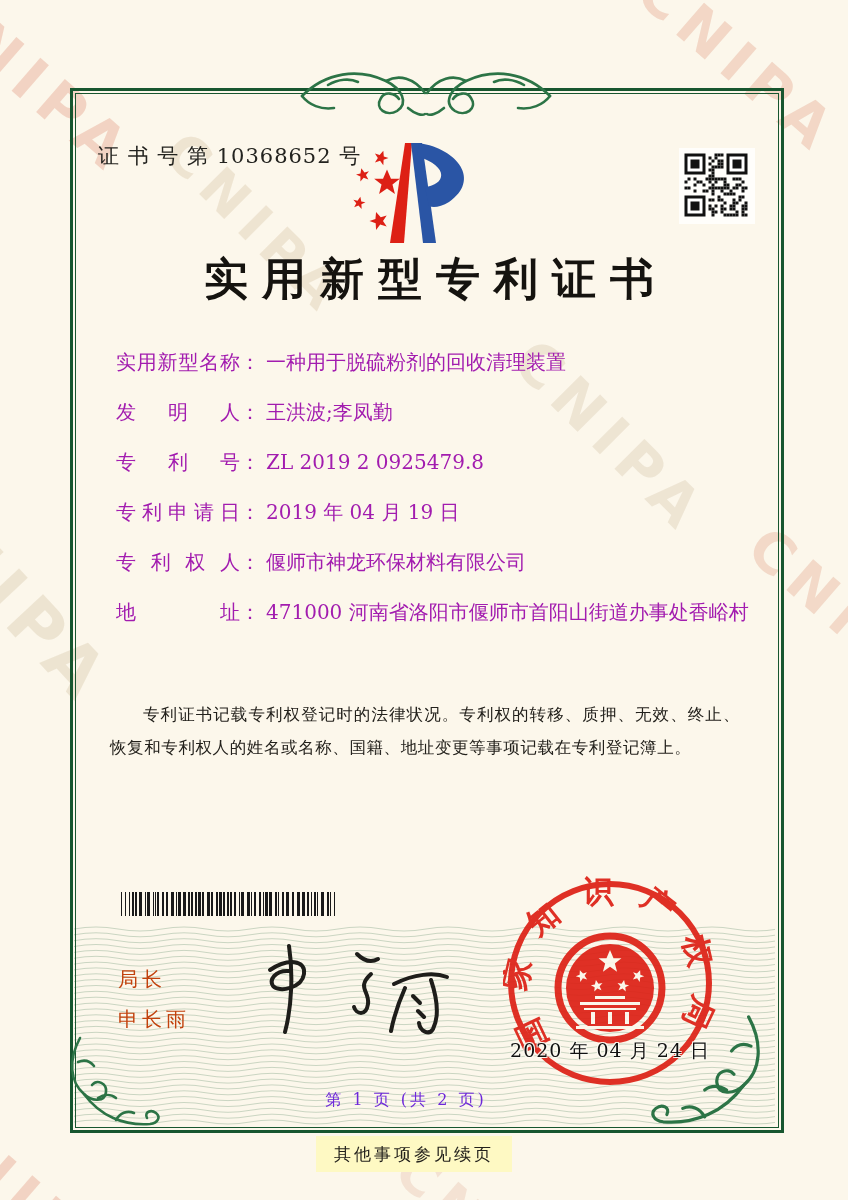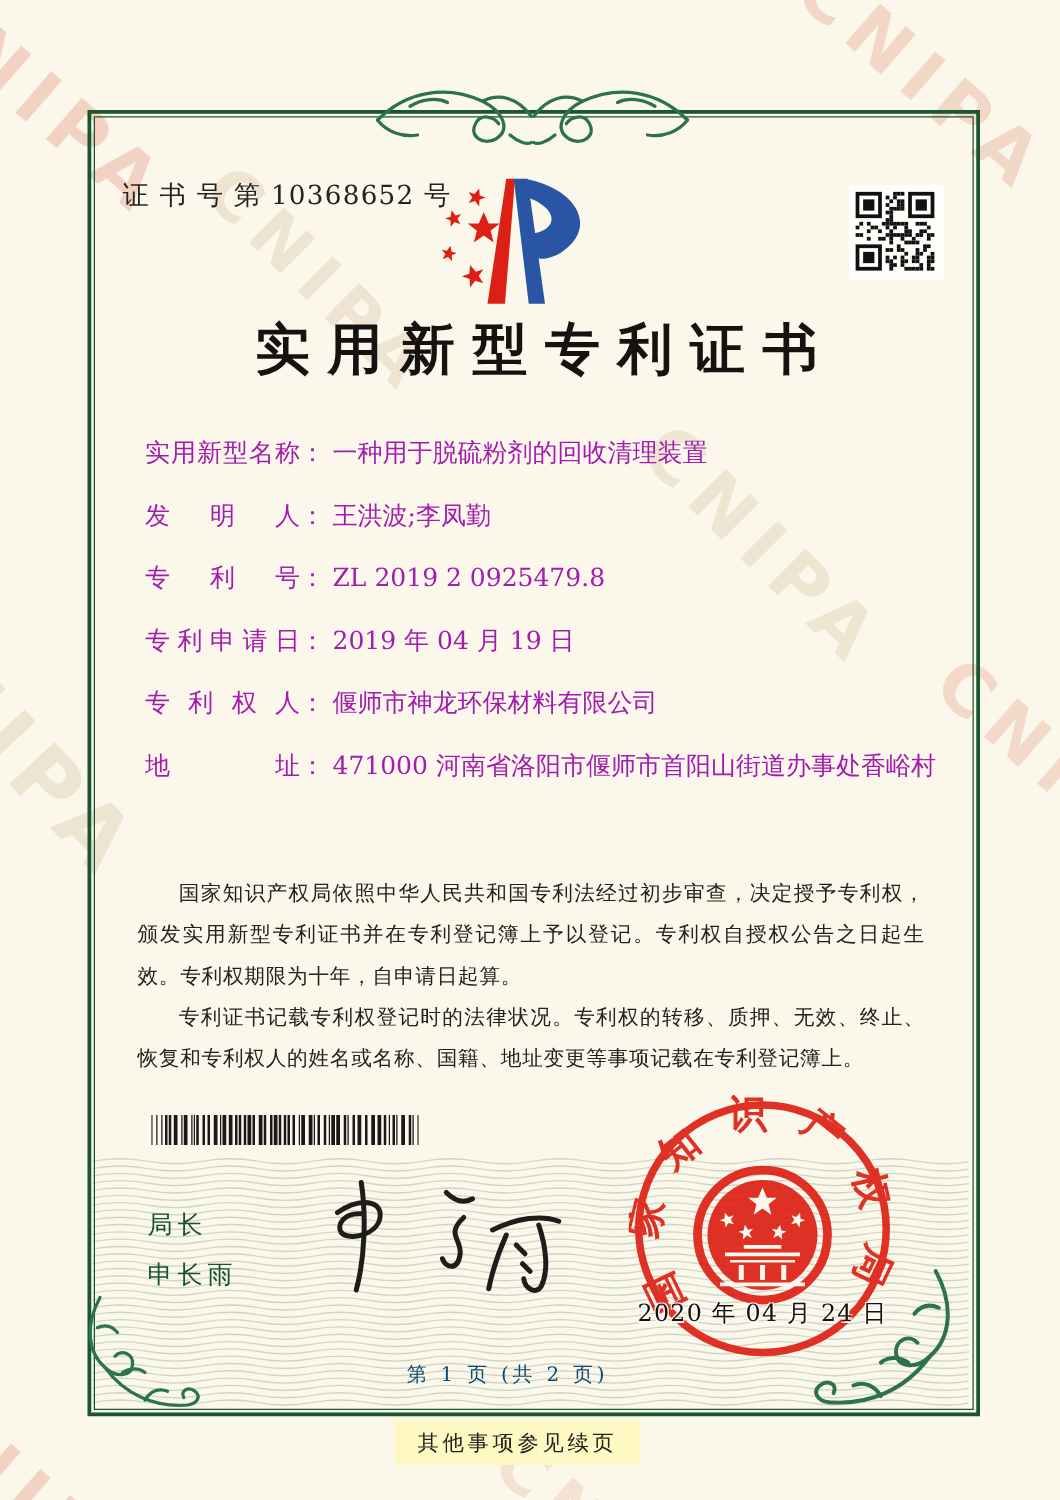--- a/index.html
+++ b/index.html
@@ -51,30 +51,30 @@
   .flabel2{letter-spacing:3px;}
 
   
   .notice{position:absolute;left:110px;top:698px;width:630px;z-index:5;
           font-size:16.5px;line-height:33px;letter-spacing:.6px;color:#23211c;text-align:justify;}
   .notice p{margin:0;text-indent:2em;}
 
   
   .barcode{position:absolute;left:121px;top:892px;z-index:5;}
   .director{position:absolute;left:118px;top:966px;z-index:6;
-            font-family:"DejaVu Sans",sans-serif;font-size:20px;color:#14532d;letter-spacing:4px;}
+            font-family:"DejaVu Sans",sans-serif;font-size:20px;color:#c2410c;letter-spacing:4px;}
   .director div{margin-bottom:13px;}
   .signature{position:absolute;left:248px;top:930px;z-index:6;}
   .seal{position:absolute;left:503px;top:876px;width:214px;height:214px;z-index:6;}
   .seal-date{position:absolute;left:503px;top:1038px;width:214px;text-align:center;z-index:7;
              font-size:19px;color:#111;letter-spacing:1px;
              text-shadow:-1px -1px 0 rgba(252,250,242,.9),1px 1px 0 rgba(252,250,242,.9),
                          -1px 1px 0 rgba(252,250,242,.9),1px -1px 0 rgba(252,250,242,.9);}
   .page-num{position:absolute;left:0;top:1090px;width:812px;text-align:center;z-index:5;
-            font-size:16px;letter-spacing:3px;color:#0c4a6e;}
+            font-size:16px;letter-spacing:3px;color:#6d28d9;}
   .note-box{position:absolute;left:316px;top:1136px;width:196px;height:36px;z-index:5;
             background:#fef9c3;display:flex;align-items:center;justify-content:center;
             font-size:17px;letter-spacing:3px;color:#23211c;}
 </style>
 </head>
 <body>
 
 <div class="page">
 
   <svg width="0" height="0" style="position:absolute" aria-hidden="true">
@@ -313,21 +313,20 @@
     </div>
     <div class="field-row">
       <span class="flabel">专利权人</span><span class="fcolon">：</span><span class="fvalue">偃师市神龙环保材料有限公司</span>
     </div>
     <div class="field-row">
       <span class="flabel">地址</span><span class="fcolon">：</span><span class="fvalue">471000 河南省洛阳市偃师市首阳山街道办事处香峪村</span>
     </div>
   </div>
 
   <div class="notice">
-    <p>国家知识产权局依照中华人民共和国专利法经过初步审查，决定授予专利权，颁发实用新型专利证书并在专利登记簿上予以登记。专利权自授权公告之日起生效。专利权期限为十年，自申请日起算。</p>
     <p>专利证书记载专利权登记时的法律状况。专利权的转移、质押、无效、终止、恢复和专利权人的姓名或名称、国籍、地址变更等事项记载在专利登记簿上。</p>
   </div>
 
   <svg id="barcode" class="barcode" width="214" height="24">
       <rect x="0" y="0" width="1" height="24" fill="#191919"></rect>
       <rect x="4" y="0" width="1" height="24" fill="#191919"></rect>
       <rect x="8" y="0" width="1" height="24" fill="#191919"></rect>
       <rect x="11" y="0" width="2" height="24" fill="#191919"></rect>
       <rect x="14" y="0" width="2" height="24" fill="#191919"></rect>
       <rect x="18" y="0" width="3" height="24" fill="#191919"></rect>

